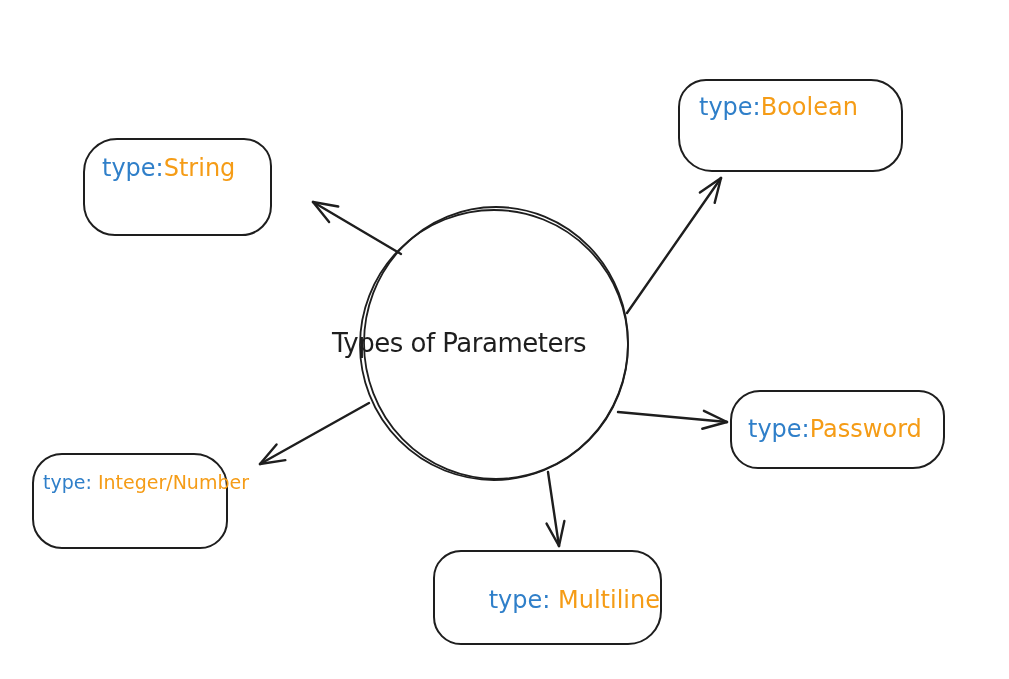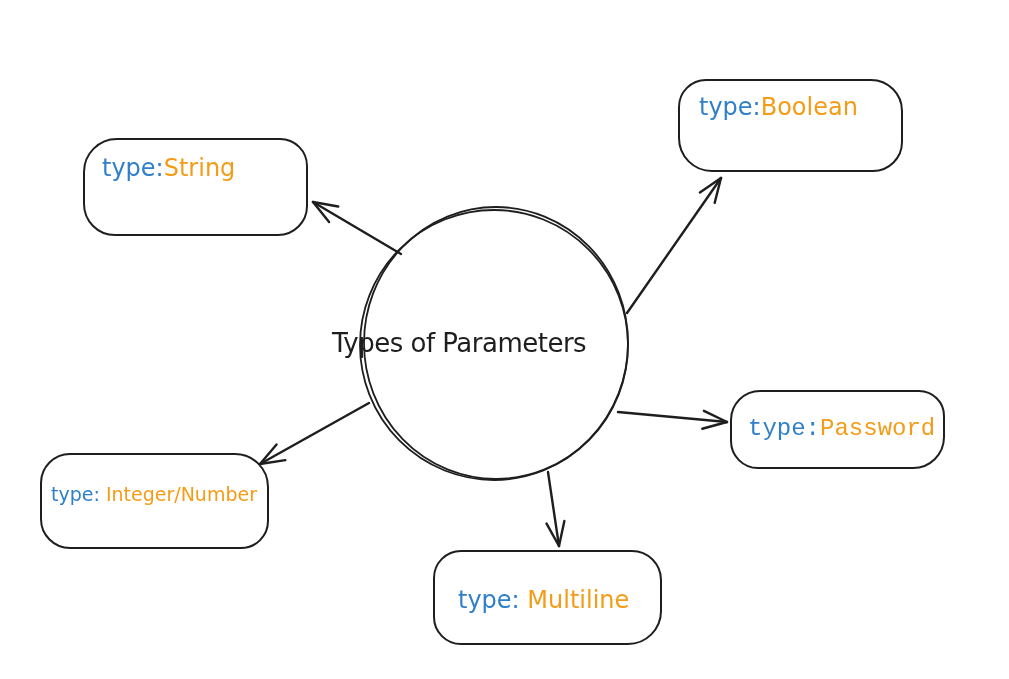--- a/index.html
+++ b/index.html
@@ -36,25 +36,25 @@
   }
   .node {
     position: absolute;
     box-sizing: border-box;
     background: #ffffff;
     border: 2.5px solid #1e1e1e;
     font-size: 24px;
     line-height: 1.25;
     white-space: nowrap;
   }
-  .node-string   { left: 83px;  top: 138px; width: 225px; height: 98px; border-radius: 34px 28px 30px 32px; padding: 13px 12px 0 17px; }
+  .node-string   { left: 83px;  top: 138px; width: 189px; height: 98px; border-radius: 34px 28px 30px 32px; padding: 13px 12px 0 17px; }
   .node-boolean  { left: 678px; top: 79px;  width: 225px; height: 93px; border-radius: 28px 32px 30px 34px; padding: 11px 0 0 19px; }
-  .node-password { left: 730px; top: 390px; width: 215px; height: 79px; border-radius: 30px 26px 32px 28px; padding: 22px 0 0 16px; font-family: Liberation Mono, monospace; }
-  .node-integer  { left: 40px;  top: 453px; width: 229px; height: 96px; border-radius: 30px 34px 28px 30px; padding: 28px 0 0 9px;  font-size: 19px; }
-  .node-multiline{ left: 433px; top: 550px; width: 229px; height: 95px; border-radius: 28px 30px 34px 28px; padding: 33px 0 0 23px; }
+  .node-password { left: 730px; top: 390px; width: 215px; height: 79px; border-radius: 30px 26px 32px 28px; padding: 22px 0 0 16px; }
+  .node-integer  { left: 32px;  top: 453px; width: 196px; height: 96px; border-radius: 30px 34px 28px 30px; padding: 16px 0 0 9px;  font-size: 19px; }
+  .node-multiline{ left: 433px; top: 550px; width: 229px; height: 95px; border-radius: 28px 30px 34px 28px; padding: 33px 0 0 35px; text-align: right; }
   .t-prefix { color: #2f7fc9; }
   .t-value  { color: #f59c16; }
   .center-label {
     position: absolute;
     left: 332px;
     top: 328px;
     width: 324px;
     text-align: left;
     font-size: 26px;
     letter-spacing: -0.5px;

